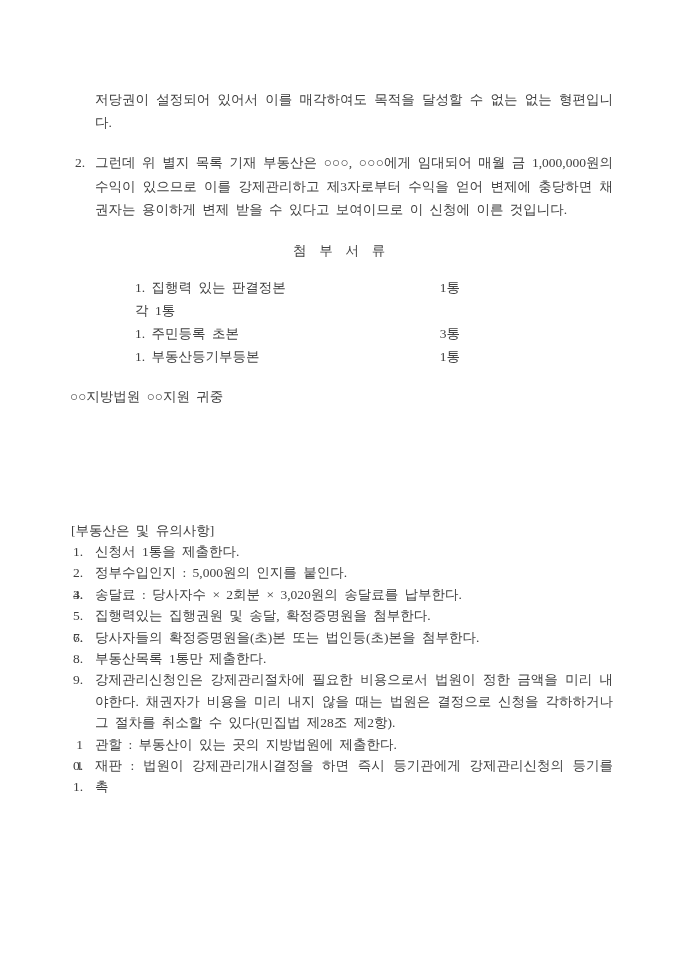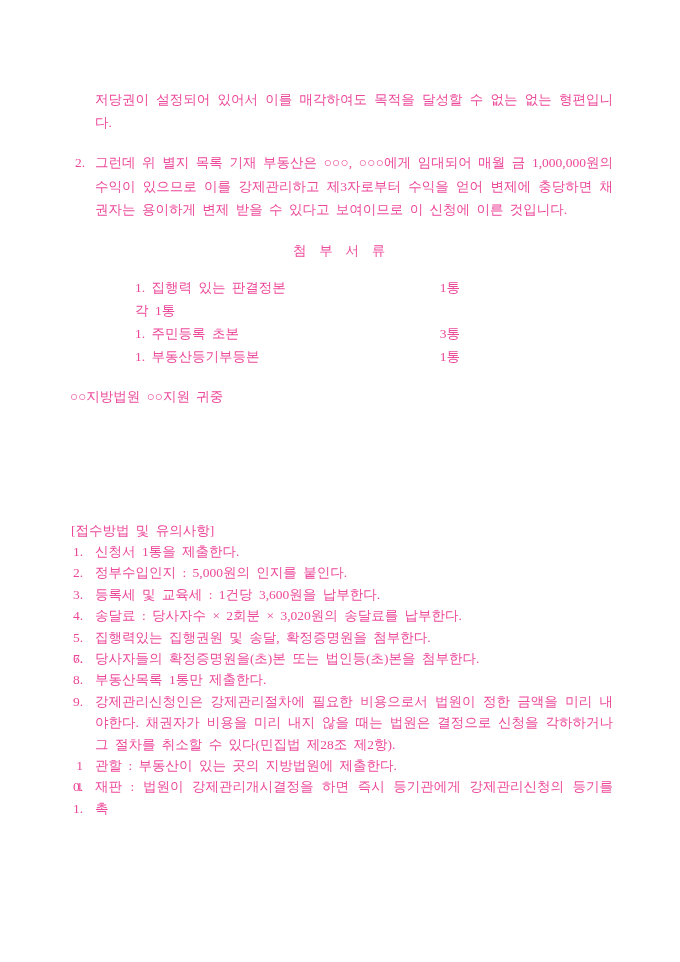--- a/index.html
+++ b/index.html
@@ -1,21 +1,21 @@
 <!DOCTYPE html>
 <html><head>
 <meta charset="utf-8">
 <style>
   html, body { margin: 0; padding: 0; background: #ffffff; }
   .page {
     position: relative;
     width: 680px;
     height: 962px;
     background: #ffffff;
-    color: #ec4899;
+    color: #404040;
     font-family: "Liberation Serif", "DejaVu Serif", serif;
     font-size: 13.5px;
     box-sizing: border-box;
     padding: 88px 67px 0 67px;
     overflow: hidden;
   }
   .just {
     text-align: justify;
     word-break: break-all;
     word-spacing: 3px;
@@ -129,33 +129,32 @@
       <span class="label"><span>1.</span> <span>부동산등기부등본</span></span>
       <span class="qty">1통</span>
     </div>
   </div>
 
 
 
   <div class="court-line">○○지방법원 ○○지원  귀중</div>
 
   <div class="notes">
-    <div class="notes-heading">[접수방법 및 유의사항]</div>
+    <div class="notes-heading">[부동산은 및 유의사항]</div>
 
     <div class="note just">
       <span class="no">1.</span>
       <span>신청서 1통을 제출한다.</span>
     </div>
     <div class="note just">
       <span class="no">2.</span>
       <span>정부수입인지 : 5,000원의 인지를 붙인다.</span>
     </div>
     <div class="note just">
       <span class="no">3.</span>
-      <span>등록세 및 교육세 : 1건당 3,600원을 납부한다.</span>
     </div>
     <div class="note just">
       <span class="no">4.</span>
       <span>송달료 : 당사자수 × 2회분 × 3,020원의 송달료를 납부한다.</span>
     </div>
     <div class="note just">
       <span class="no">5.</span>
       <span>집행력있는 집행권원 및 송달, 확정증명원을 첨부한다.</span>
     </div>
     <div class="note just">

